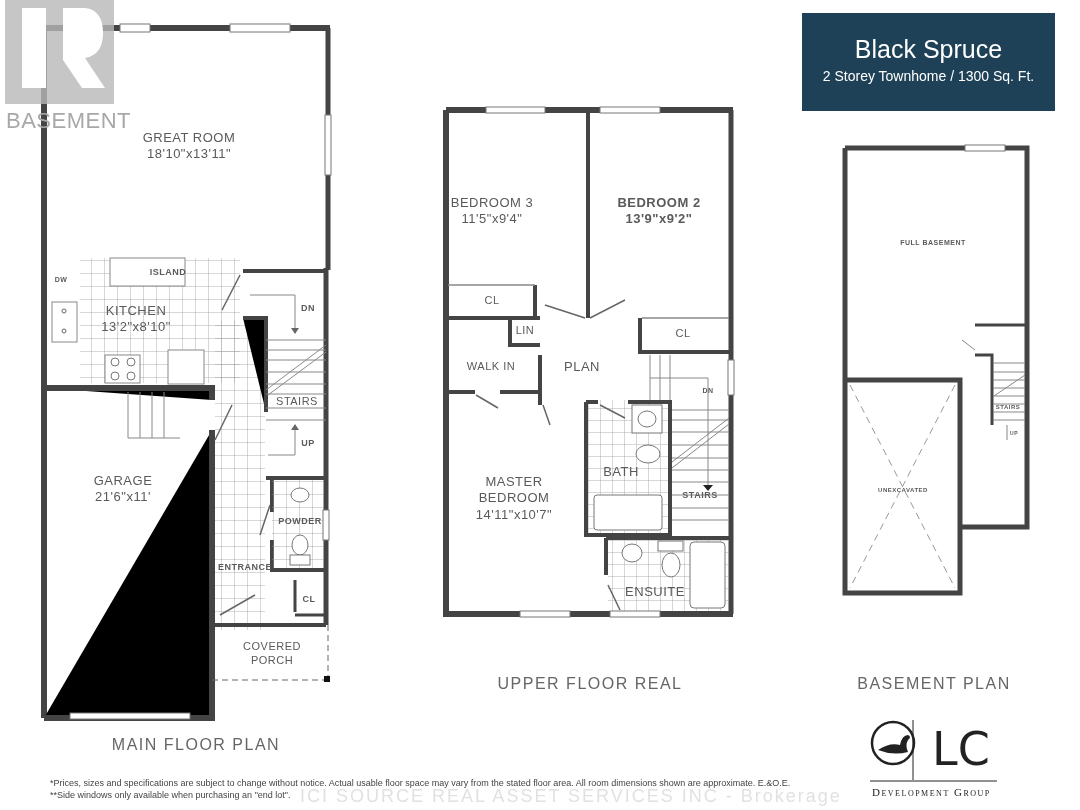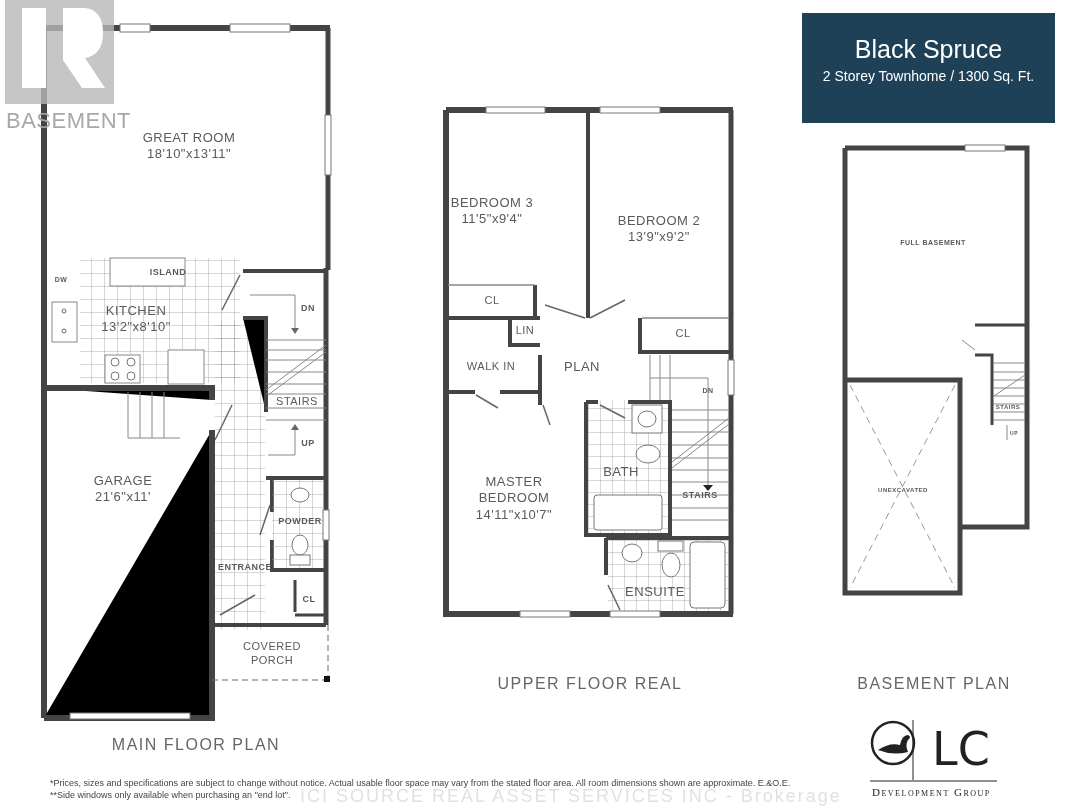--- a/index.html
+++ b/index.html
@@ -4,21 +4,21 @@
 <style>
   html,body{margin:0;padding:0;background:#fff;}
   body{width:1080px;height:810px;position:relative;overflow:hidden;font-family:"Liberation Sans",sans-serif;color:#555;}
   svg{position:absolute;left:0;top:0;}
   .lbl{position:absolute;text-align:center;color:#5a5a5a;letter-spacing:0.5px;white-space:nowrap;transform:translateX(-50%);line-height:1.25;}
   .lbl.big{font-size:13px;}
   .lbl.med{font-size:11px;}
   .lbl.sm{font-size:9px;font-weight:bold;}
   .lbl.xs{font-size:7px;font-weight:bold;}
   .plan-title{position:absolute;font-size:16px;letter-spacing:1.5px;color:#666;white-space:nowrap;transform:translateX(-50%);}
-  .title-box{position:absolute;left:802px;top:13px;width:253px;height:110px;background:#1e4157;color:#fff;text-align:center;}
+  .title-box{position:absolute;left:802px;top:13px;width:253px;height:98px;background:#1e4157;color:#fff;text-align:center;}
   .title-box .t1{font-size:25px;margin-top:22px;}
   .title-box .t2{font-size:14px;margin-top:4px;}
   .realtor{position:absolute;left:0;top:0;width:114px;height:110px;}
   .realtor-text{position:absolute;left:6px;top:108px;font-size:22px;color:#a8a8a8;letter-spacing:0.5px;}
   .footer{position:absolute;left:50px;top:777px;font-size:9px;color:#444;line-height:12px;}
   .watermark{position:absolute;left:300px;top:786px;font-size:18px;color:rgba(200,200,200,0.55);letter-spacing:2px;white-space:nowrap;}
   .logo-lc{position:absolute;left:932px;top:722px;font-size:46px;color:#222;font-family:"DejaVu Sans",sans-serif;font-weight:400;}
   .logo-dev{position:absolute;left:872px;top:786px;font-size:11px;color:#222;letter-spacing:1.5px;font-family:"Liberation Serif",serif;font-variant:small-caps;}
 </style>
 </head>
@@ -210,21 +210,21 @@
 <div class="lbl sm" style="left:308px;top:438px;">UP</div>
 <div class="lbl sm" style="left:300px;top:516px;">POWDER</div>
 <div class="lbl sm" style="left:245px;top:562px;">ENTRANCE</div>
 <div class="lbl sm" style="left:309px;top:594px;">CL</div>
 <div class="plan-title" style="left:196px;top:736px;">MAIN FLOOR PLAN</div>
 
 <div class="lbl big" style="left:492px;top:195px;">
   <div>BEDROOM 3</div>
     <div>11'5"x9'4"</div>
 </div>
-<div class="lbl big" style="left:659px;top:213px;">
+<div class="lbl big" style="left:659px;top:195px;font-weight:bold;">
   <div>BEDROOM 2</div>
     <div>13'9"x9'2"</div>
 </div>
 <div class="lbl big" style="left:514px;top:474px;">
   <div>MASTER</div>
     <div>BEDROOM</div>
     <div>14'11"x10'7"</div>
 </div>
 <div class="lbl med" style="left:492px;top:294px;">CL</div>
 <div class="lbl med" style="left:683px;top:327px;">CL</div>

